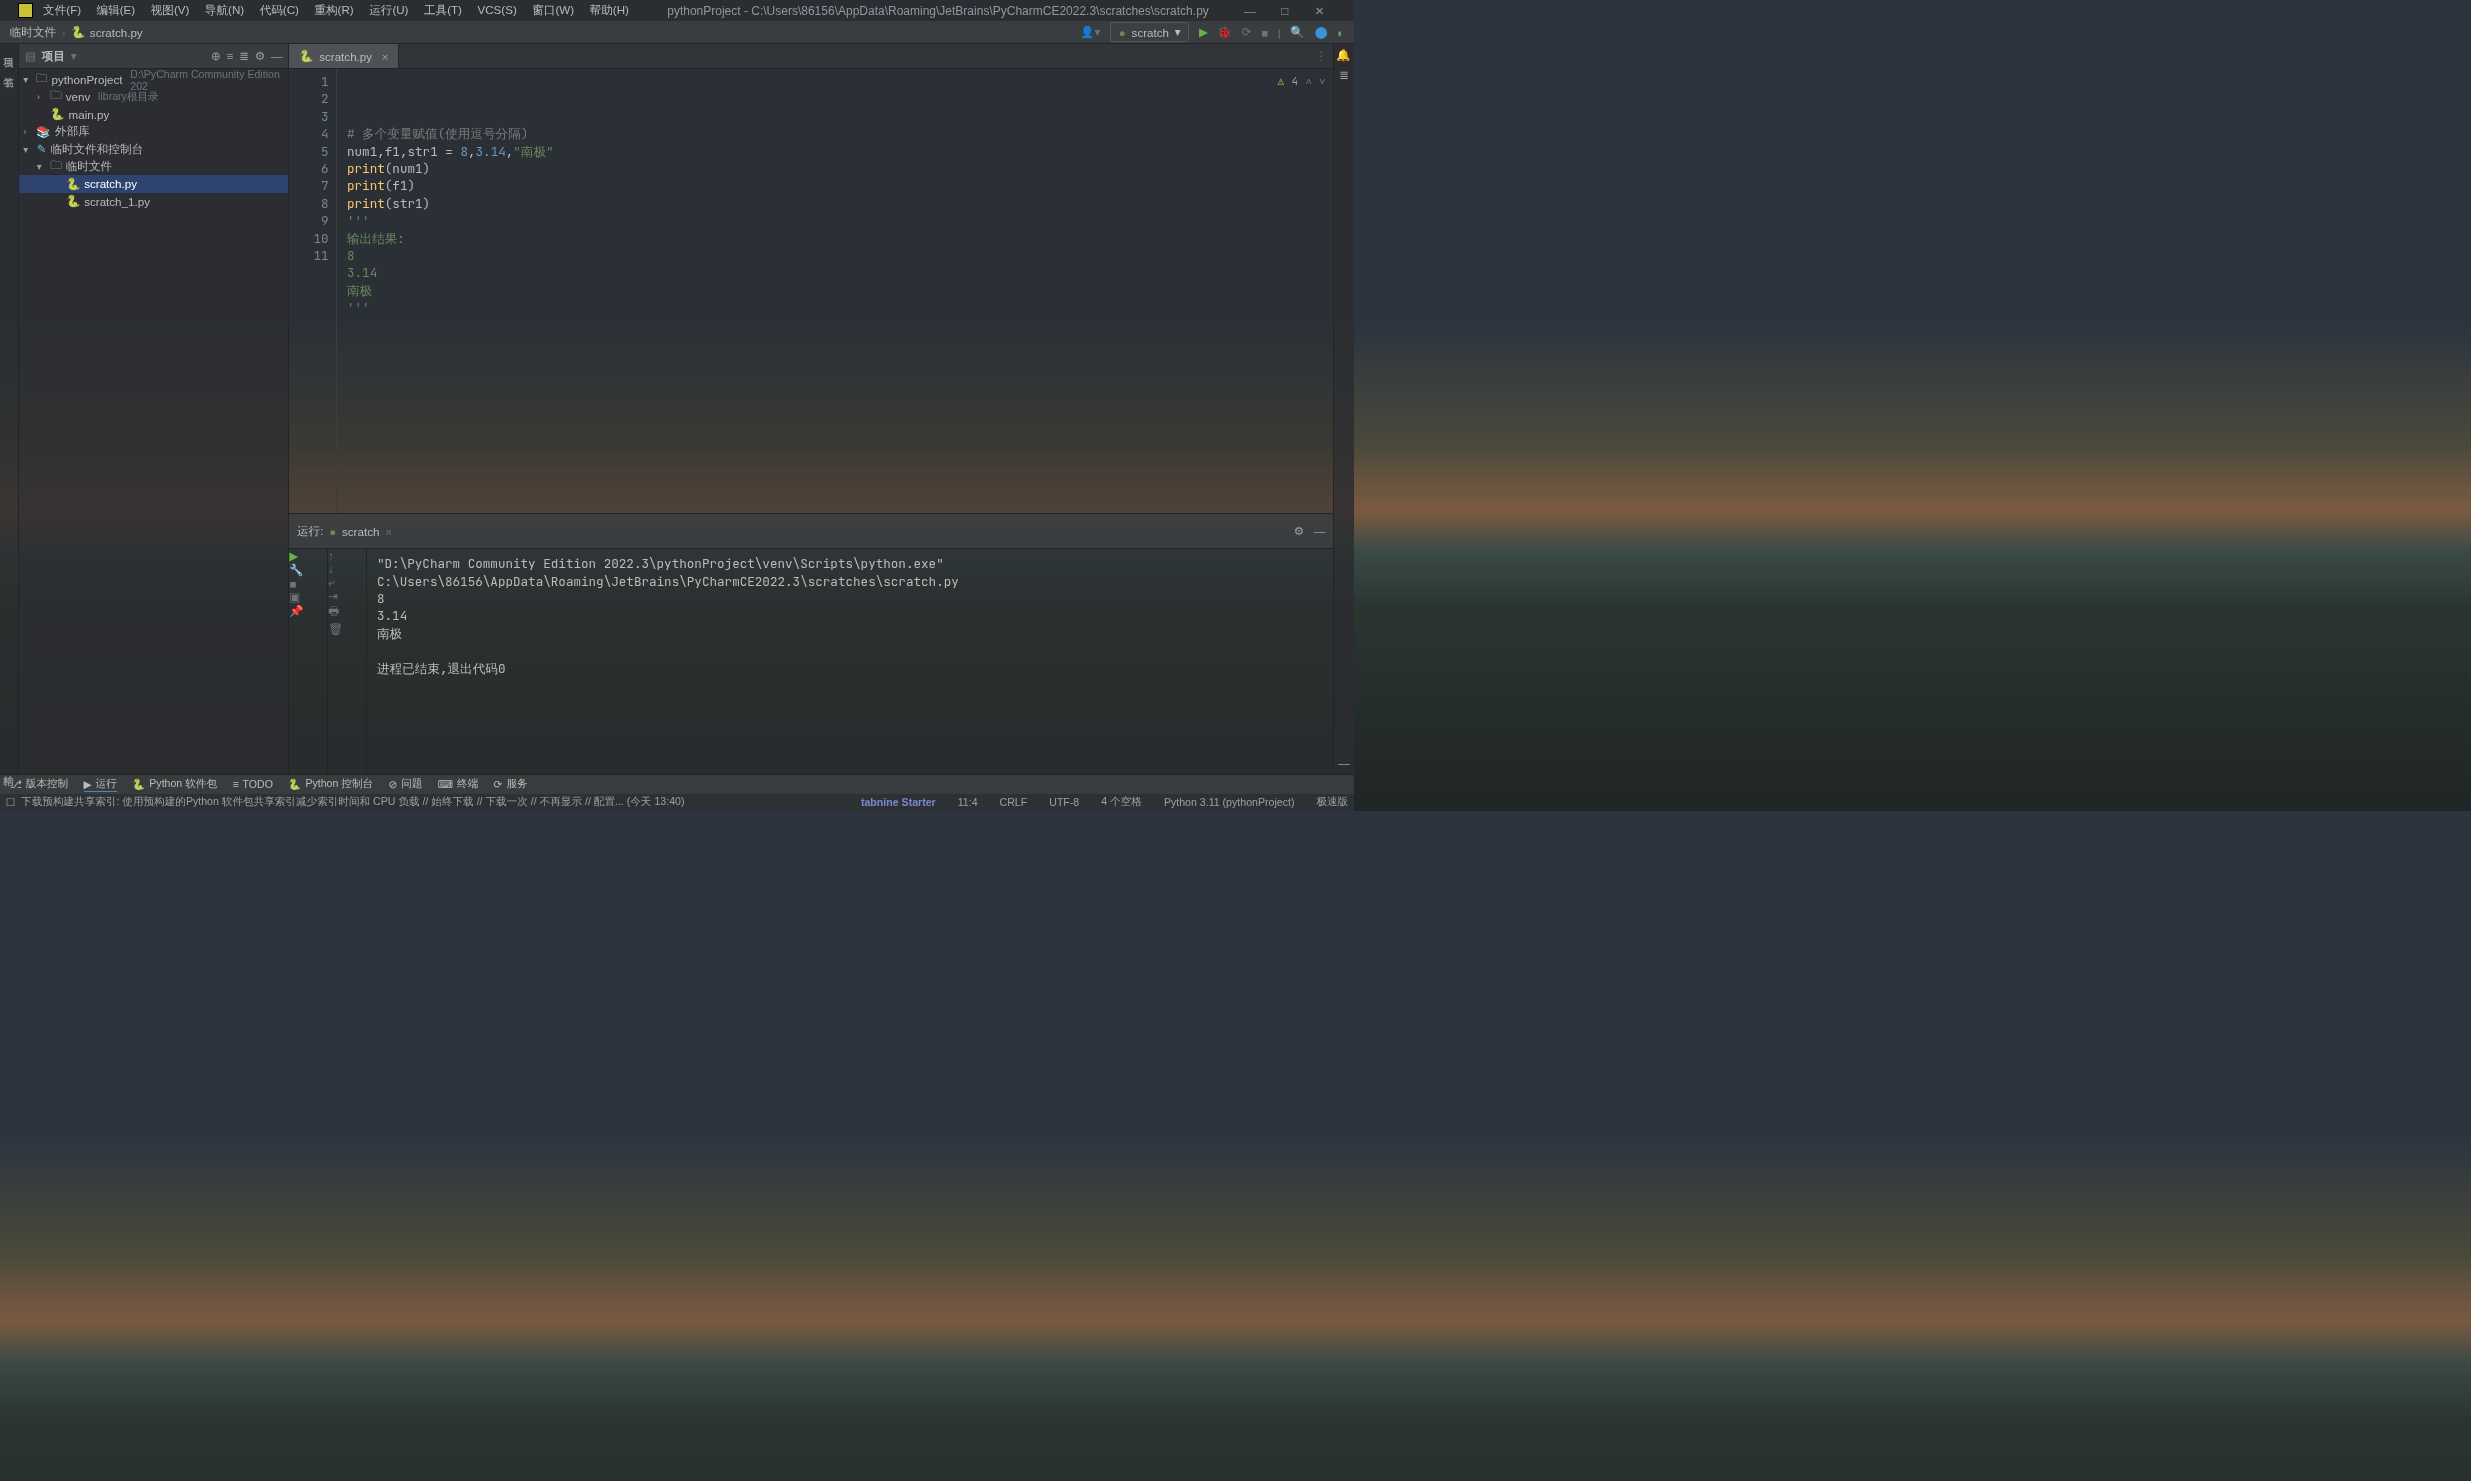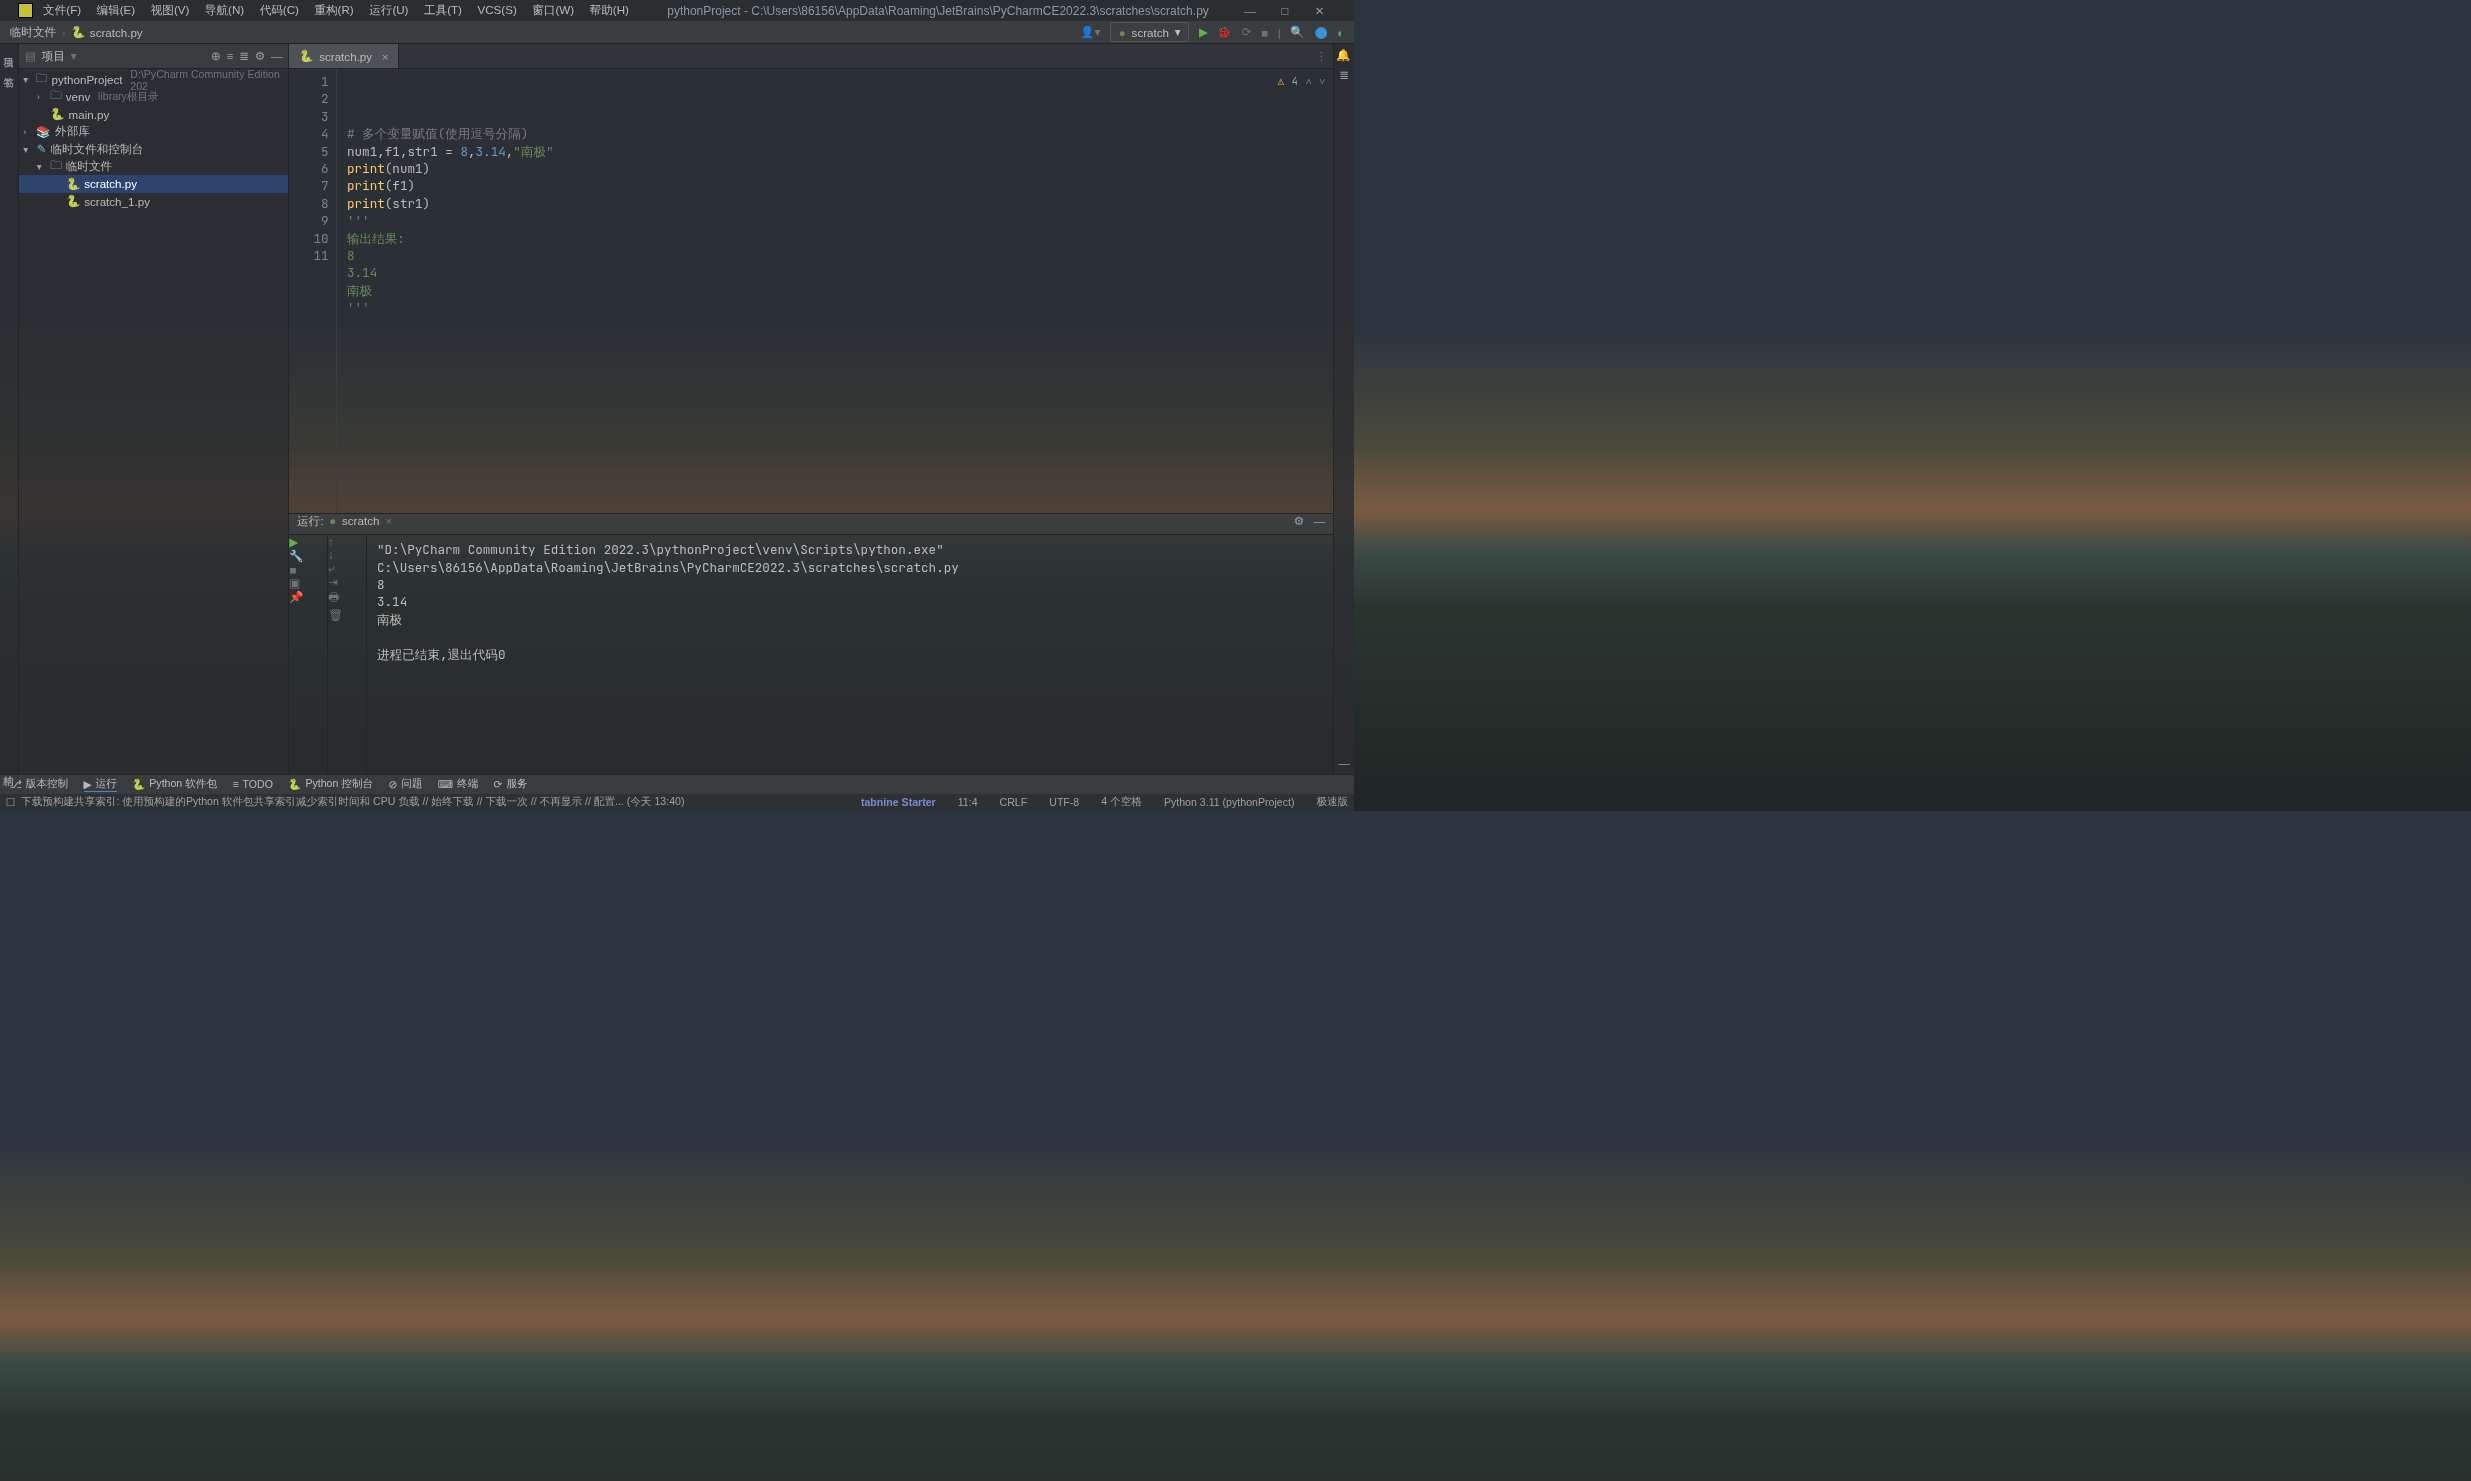--- a/index.html
+++ b/index.html
@@ -37,21 +37,21 @@
 .icon-gray { color: #6e737a; }
 
 .main { display: flex; height: calc(100% - 21px - 23px - 19.3px - 17.4px); }
 .left-gutter { width: 19.3px; background: rgba(43,45,48,.8); border-right: 1px solid #222426; display: flex; flex-direction: column; align-items: center; padding-top: 5.8px; }
 .left-gutter .v { writing-mode: vertical-rl; font-size: 10.6px; color: #9aa0a6; }
 .left-gutter .vb { writing-mode: vertical-rl; font-size: 10.6px; color: #9aa0a6; margin-top: auto; margin-bottom: 7.7px; }
 .right-gutter { width: 21px; background: rgba(43,45,48,.85); border-left: 1px solid #222426; display: flex; flex-direction: column; align-items: center; padding-top: 3.9px; gap: 5.8px; }
 
 .project-panel { width: 270px; background: rgba(43,45,48,.85); border-right: 1px solid #222426; display: flex; flex-direction: column; }
 .project-header { height: 25px; display: flex; align-items: center; padding: 0 5.8px; border-bottom: 1px solid #222426; background: rgba(60,63,65,.85); gap: 5.8px; }
-.project-header .title { font-weight: normal; color: #bbbbbb; }
+.project-header .title { font-weight: bold; color: #bbbbbb; }
 .project-header .tools { margin-left: auto; display: flex; gap: 5.8px; color: #9aa0a6; }
 .tree { font-size: 11.6px; padding: 1.9px 0; overflow-y: auto; flex: 1; }
 .tree .row { display: flex; align-items: center; height: 17.4px; padding-left: 3.9px; gap: 3.9px; }
 .tree .row.selected { background: #2e436e; color: #fff; }
 .tree .indent1 { padding-left: 17.4px; }
 .tree .indent2 { padding-left: 33px; }
 .tree .arrow { width: 9.7px; color: #9aa0a6; font-size: 9.7px; }
 .tree .dim { color: #6e737a; font-size: 10.6px; margin-left: 3.9px; }
 .folder-ico { color: #b0b6bc; }
 .py-ico { color: #519aba; }
@@ -68,21 +68,21 @@
 .c-comment { color: #7a7a7a; }
 .c-ident { color: #bbbbbb; }
 .c-op { color: #bbbbbb; }
 .c-num { color: #6897bb; }
 .c-str { color: #6a8759; }
 .c-func { color: #ffc66d; }
 .code-top-right { position: absolute; top: 3.9px; right: 7.7px; display: flex; gap: 7.7px; align-items: center; font-size: 10.6px; color: #9aa0a6; }
 .warn-badge { color: #d1a94c; }
 
 .run-panel { height: 261px; background: rgba(43,45,48,.7); border-top: 1px solid #222426; display: flex; flex-direction: column; }
-.run-header { height: 21px; display: flex; align-items: flex-start; padding: 0 7.7px; background: rgba(60,63,65,.9); border-bottom: 1px solid #222426; font-size: 11.6px; color: #bbbbbb; gap: 5.8px; }
+.run-header { height: 35px; display: flex; align-items: center; padding: 0 7.7px; background: rgba(60,63,65,.9); border-bottom: 1px solid #222426; font-size: 11.6px; color: #bbbbbb; gap: 5.8px; }
 .run-header .right { margin-left: auto; display: flex; gap: 9.7px; color: #9aa0a6; }
 .run-body { flex: 1; display: flex; min-height: 0; }
 .run-side { width: 39px; display: flex; flex-direction: column; border-right: 1px solid #222426; }
 .run-side-wrap { display: flex; }
 .console { flex: 1; padding: 5.8px 9.7px; font-family: "JetBrains Mono", Consolas, monospace; font-size: 12.6px; color: #bbbbbb; white-space: pre-wrap; overflow: auto; line-height: 17.4px; }
 
 .bottom-tools { height: 19.3px; background: rgba(60,63,65,.9); border-top: 1px solid #222426; display: flex; align-items: center; padding: 0 9.7px; font-size: 10.6px; color: #bbbbbb; gap: 15.4px; }
 .bottom-tools .item { display: flex; align-items: center; gap: 3.9px; }
 .bottom-tools .active { border-bottom: 1.9px solid #4a88c7; }
 

